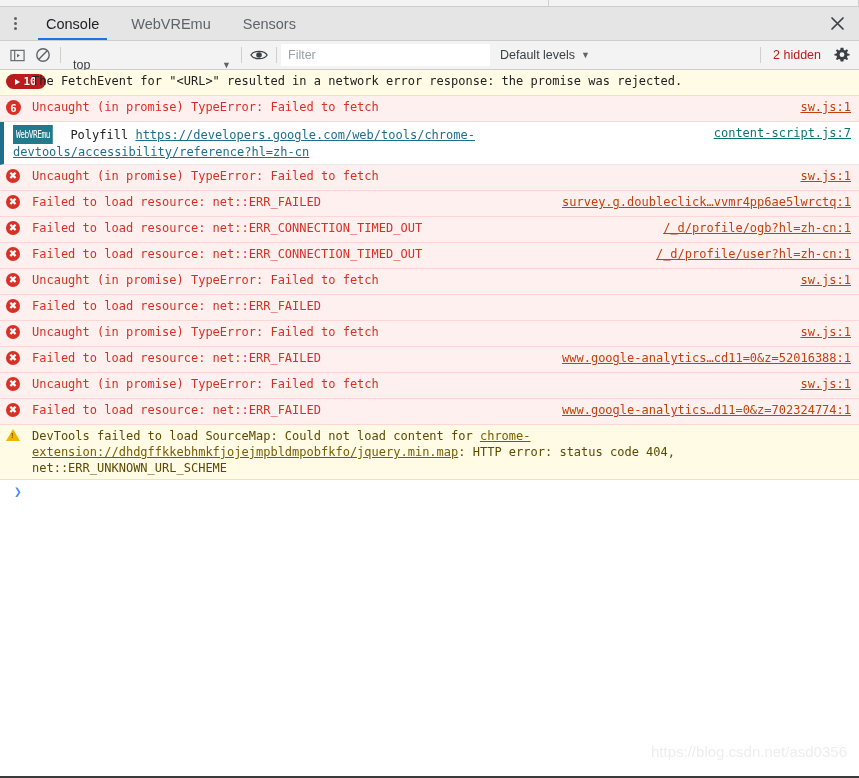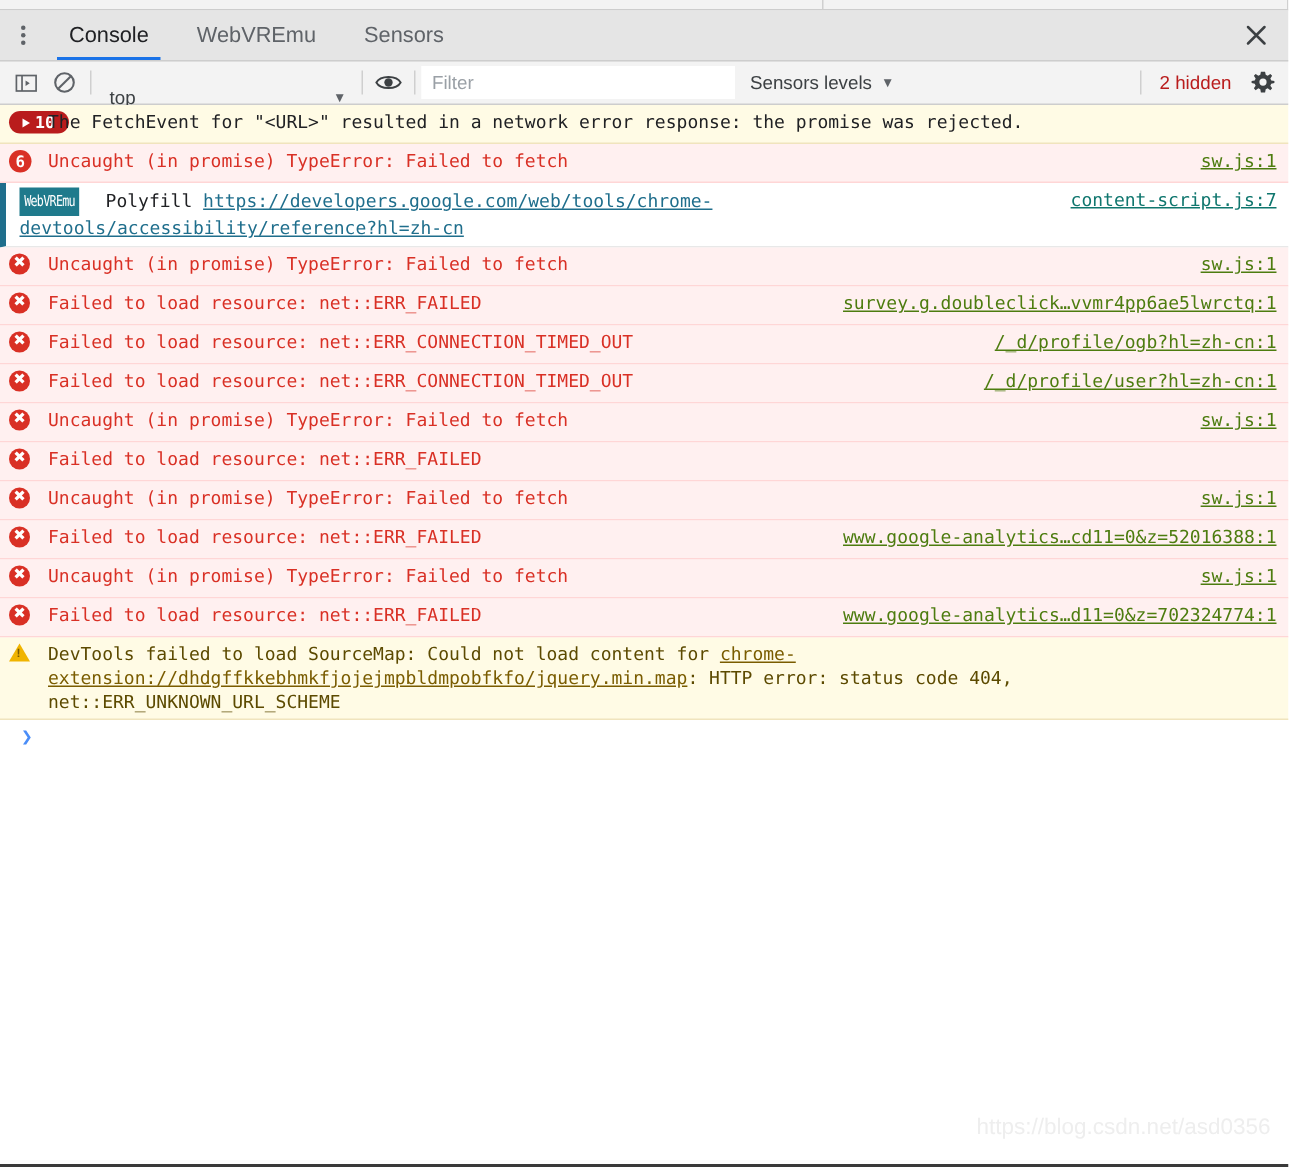--- a/index.html
+++ b/index.html
@@ -310,21 +310,21 @@
   .msg-text.plain { color: #202124; }
   .msg-src {
     flex: none;
     margin-left: 10px;
     color: #0f766e;
     text-decoration: underline;
     line-height: 16px;
     white-space: nowrap;
     cursor: pointer;
   }
-  .msg-src.err-src { color: #4d7c0f; }
+  .msg-src.err-src { color: #c2410c; }
 
   
   .emu-badge {
     display: inline-block;
     background: #1f7a8c;
     color: #ffffff;
     font-size: 10px;
     padding: 1px 4px;
     margin-right: 6px;
     font-family: "DejaVu Sans Mono", monospace;
@@ -452,21 +452,21 @@
     </svg>
   </div>
 
   <div class="tb-sep"></div>
 
   <div class="filter-input">
     <span>Filter</span>
   </div>
 
   <div class="levels">
-    <span>Sensors levels</span>
+    <span>Default levels</span>
     <span class="caret">▼</span>
   </div>
 
   <div class="tb-spacer"></div>
 
   <div class="tb-sep"></div>
 
   <div class="hidden-count">2 hidden</div>
 
   <div class="tb-icon">

